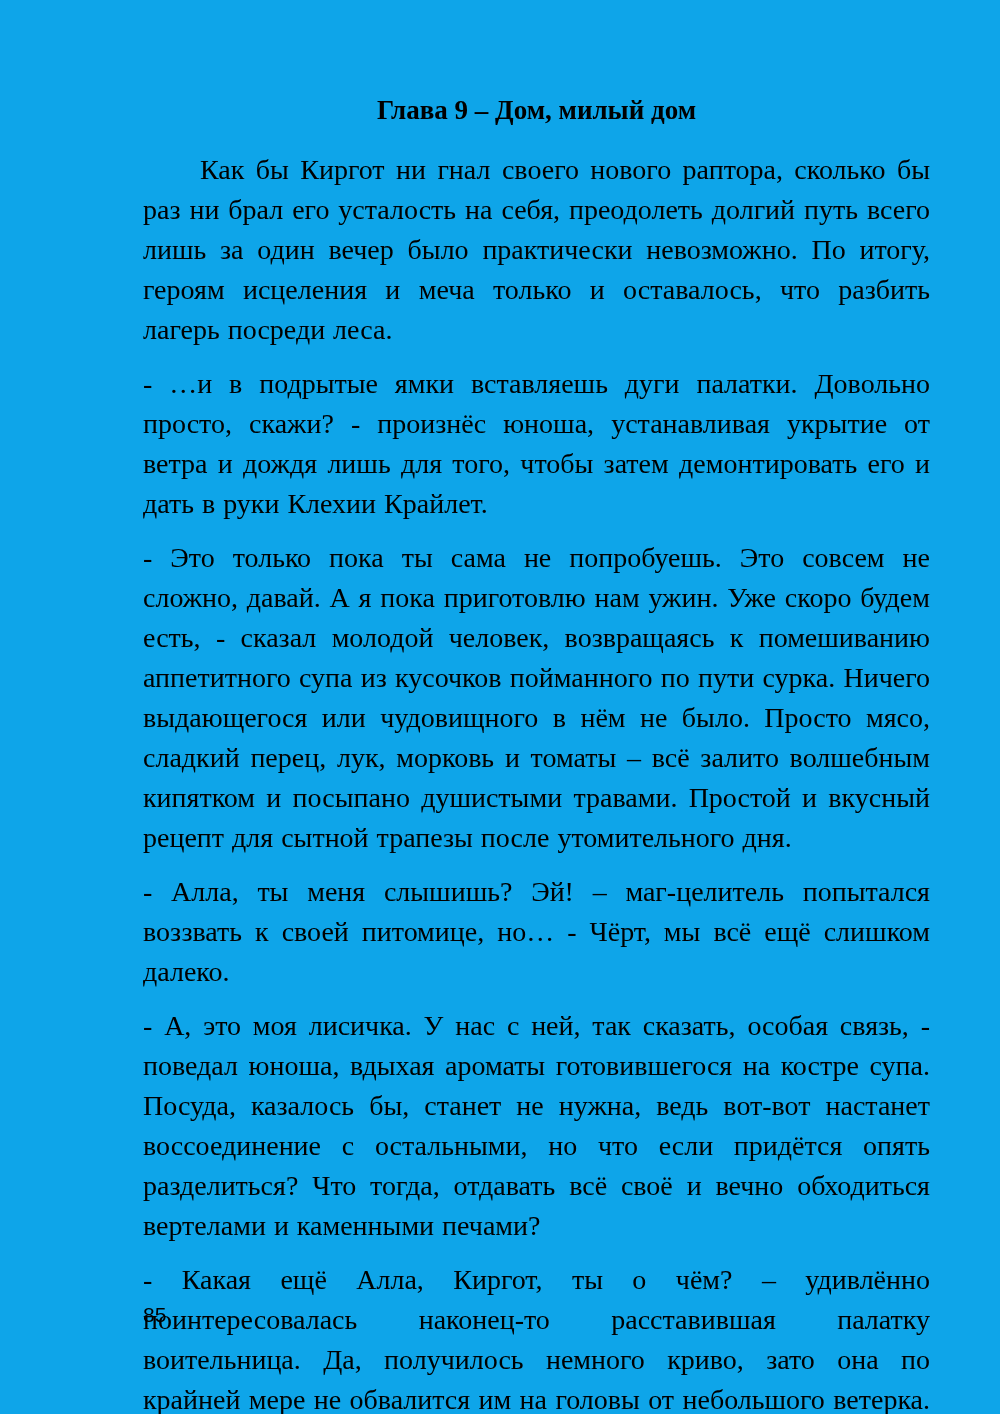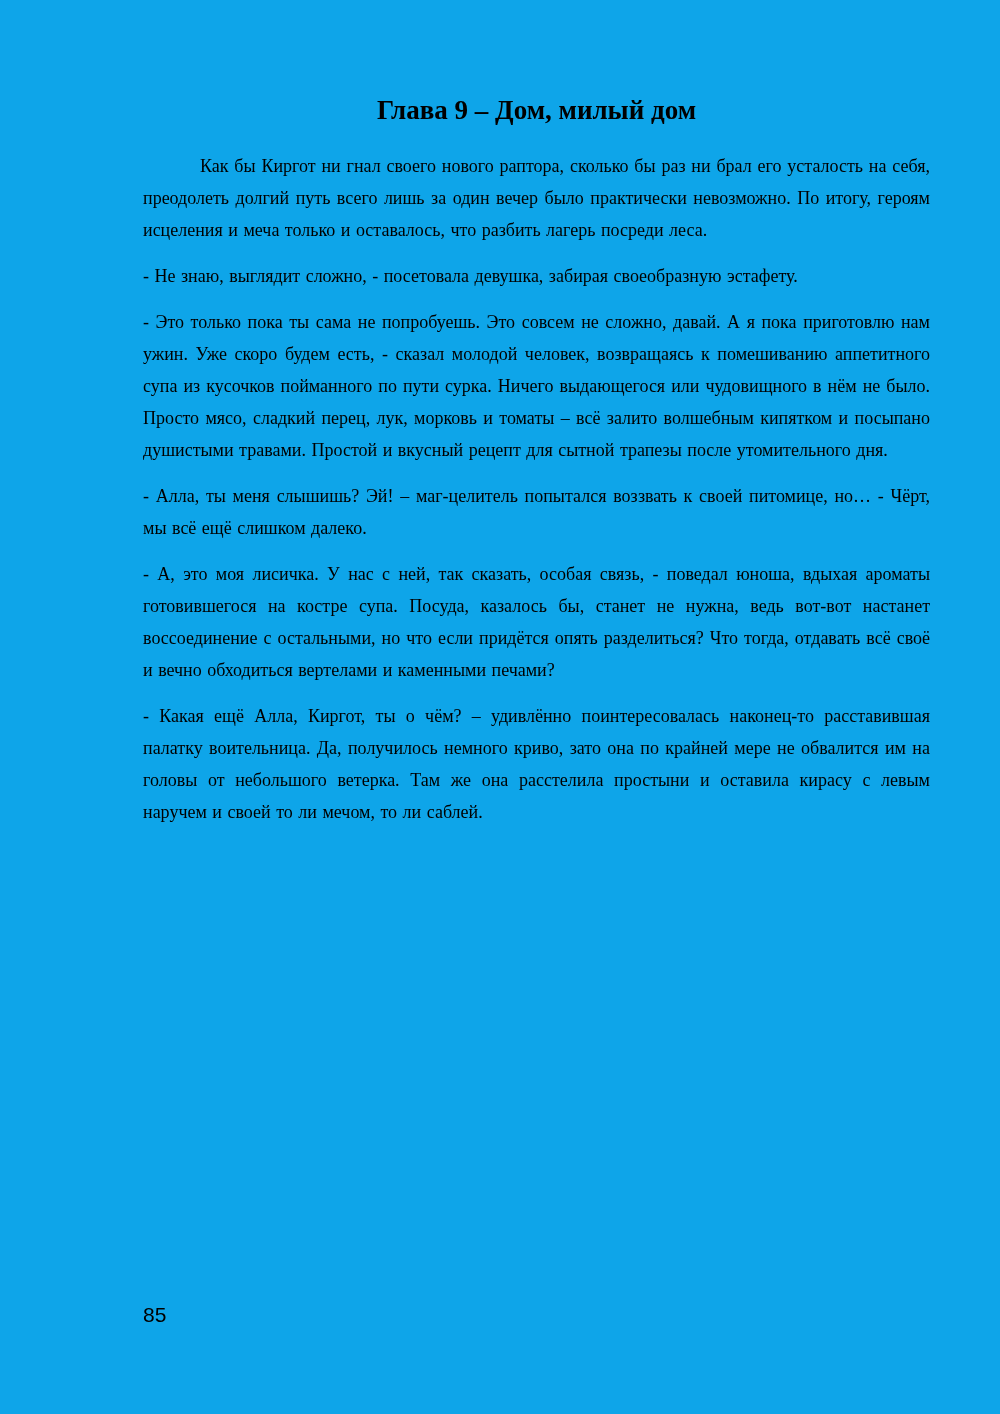--- a/index.html
+++ b/index.html
@@ -24,22 +24,22 @@
   }
   .chapter-title {
     font-family: "Liberation Serif", serif;
     font-size: 27px;
     line-height: 36px;
     font-weight: bold;
     text-align: center;
     margin: 0 0 22px 0;
   }
   .para {
-    font-size: 18px;
-    line-height: 32px;
+    font-size: 28px;
+    line-height: 40px;
     text-align: justify;
     margin: 0 0 14px 0;
     word-spacing: 1px;
   }
   .para.first-indent {
     text-indent: 57px;
   }
   .page-footer {
     position: absolute;
     top: 1303px;
@@ -52,22 +52,22 @@
 </style>
 </head>
 <body>
 
 <div class="page">
   <main class="content">
     <h1 class="chapter-title">Глава 9 – Дом, милый дом</h1>
 
     <p class="para first-indent">Как бы Киргот ни гнал своего нового раптора, сколько бы раз ни брал его усталость на себя, преодолеть долгий путь всего лишь за один вечер было практически невозможно. По итогу, героям исцеления и меча только и оставалось, что разбить лагерь посреди леса.</p>
 
+    <p class="para">- …и в подрытые ямки вставляешь дуги палатки. Довольно просто, скажи? - произнёс юноша, устанавливая укрытие от ветра и дождя лишь для того, чтобы затем демонтировать его и дать в руки Клехии Крайлет.</p>
 
-    <p class="para">- Не знаю, выглядит сложно, - посетовала девушка, забирая своеобразную эстафету.</p>
 
     <p class="para">- Это только пока ты сама не попробуешь. Это совсем не сложно, давай. А я пока приготовлю нам ужин. Уже скоро будем есть, - сказал молодой человек, возвращаясь к помешиванию аппетитного супа из кусочков пойманного по пути сурка. Ничего выдающегося или чудовищного в нём не было. Просто мясо, сладкий перец, лук, морковь и томаты – всё залито волшебным кипятком и посыпано душистыми травами. Простой и вкусный рецепт для сытной трапезы после утомительного дня.</p>
 
 
     <p class="para">- Алла, ты меня слышишь? Эй! – маг-целитель попытался воззвать к своей питомице, но… - Чёрт, мы всё ещё слишком далеко.</p>
 
     <p class="para">- А, это моя лисичка. У нас с ней, так сказать, особая связь, - поведал юноша, вдыхая ароматы готовившегося на костре супа. Посуда, казалось бы, станет не нужна, ведь вот-вот настанет воссоединение с остальными, но что если придётся опять разделиться? Что тогда, отдавать всё своё и вечно обходиться вертелами и каменными печами?</p>
 
     <p class="para">- Какая ещё Алла, Киргот, ты о чём? – удивлённо поинтересовалась наконец-то расставившая палатку воительница. Да, получилось немного криво, зато она по крайней мере не обвалится им на головы от небольшого ветерка. Там же она расстелила простыни и оставила кирасу с левым наручем и своей то ли мечом, то ли саблей.</p>
   </main>

